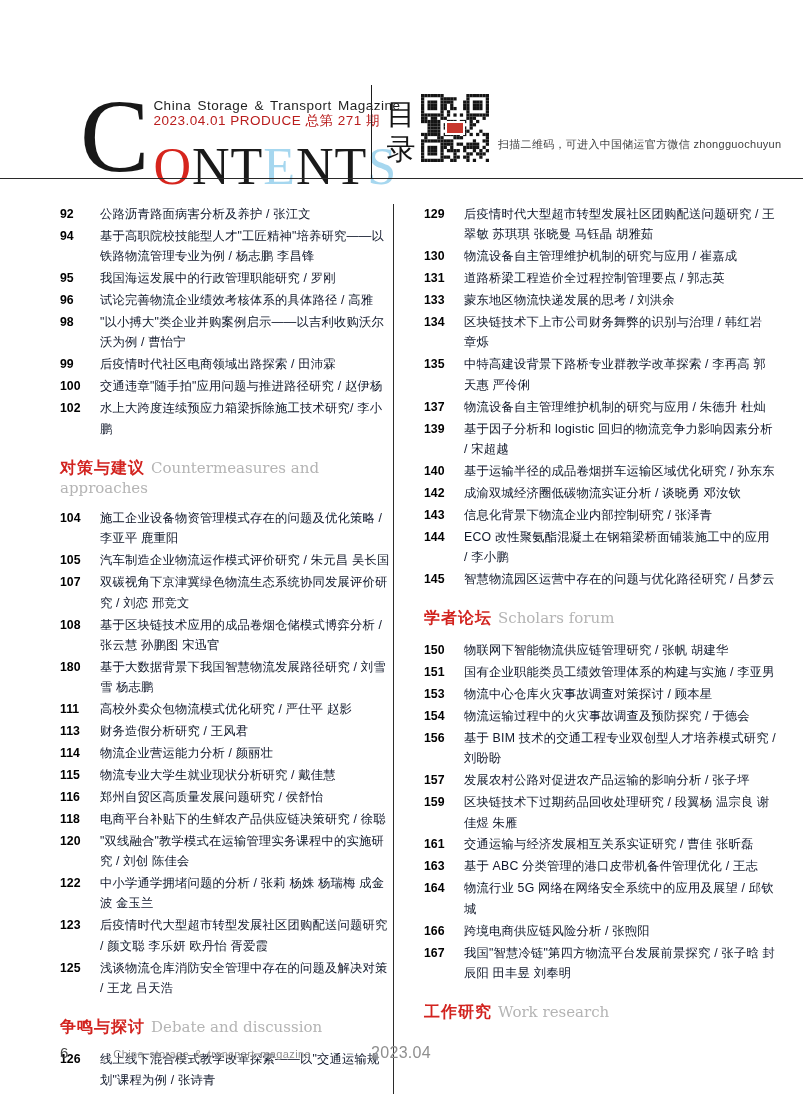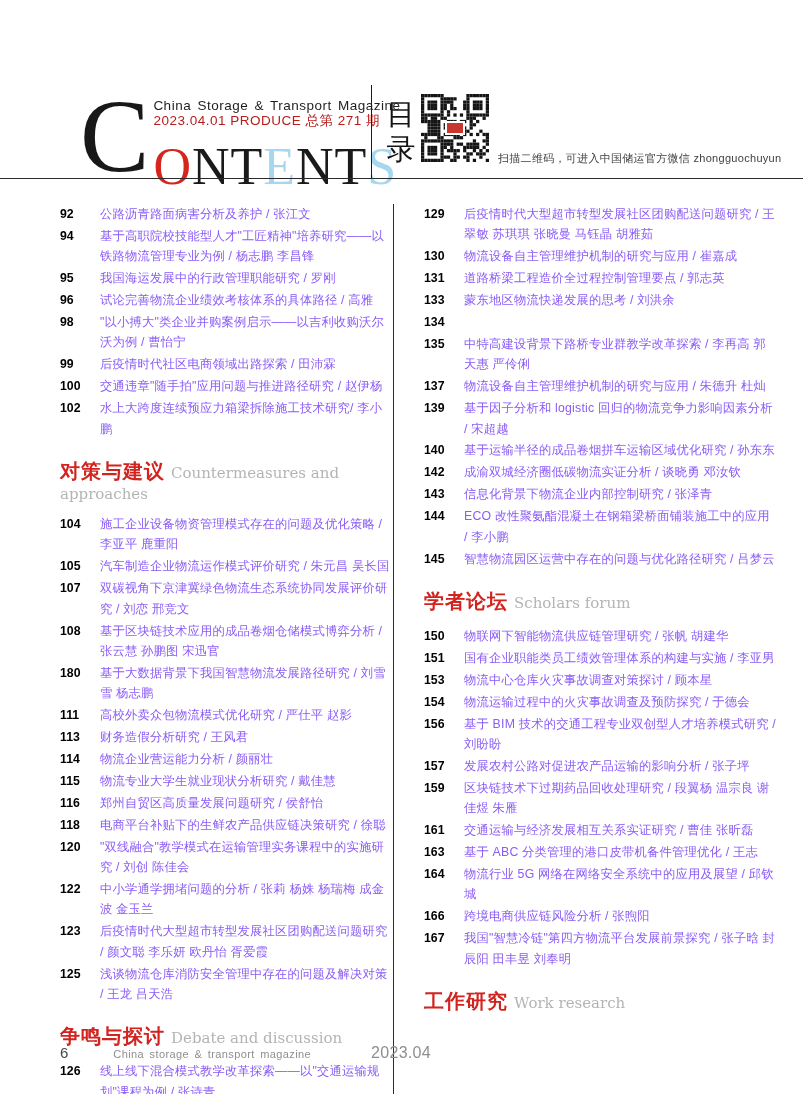--- a/index.html
+++ b/index.html
@@ -13,33 +13,33 @@
   .brand{position:absolute;left:80px;top:92px;display:flex;align-items:flex-start;}
   .big-c{font-family:"Liberation Serif","DejaVu Serif",serif;font-size:104px;line-height:88px;color:#181818;letter-spacing:0;}
   .brand-right{margin-left:4px;padding-top:6px;}
   .mag-line{font-size:13.5px;color:#1f1f1f;letter-spacing:0.5px;word-spacing:2px;line-height:15px;}
   .issue-line{font-size:13.5px;color:#b91c1c;letter-spacing:0.5px;line-height:15px;}
   .contents-word{font-family:"Liberation Serif","DejaVu Serif",serif;font-size:52px;line-height:50px;letter-spacing:1px;margin-top:14px;}
   .head-divider{position:absolute;left:371px;top:85px;width:1px;height:93px;background:#1c1c1c;}
   .toc-label{position:absolute;left:384px;top:97px;width:34px;text-align:center;}
   .toc-char{font-size:29px;line-height:35px;color:#141414;font-weight:500;}
   .qr-box{position:absolute;left:421px;top:94px;width:68px;height:68px;}
-  .qr-caption{position:absolute;left:498px;top:151px;font-size:11px;color:#3e3e3e;letter-spacing:0.3px;}
+  .qr-caption{position:absolute;left:498px;top:137px;font-size:11px;color:#3e3e3e;letter-spacing:0.3px;}
   .header-rule{position:absolute;left:0;top:178px;width:803px;height:1px;background:#2a2a2a;}
   
   .content{position:absolute;left:0;top:179px;width:803px;display:flex;align-items:stretch;padding-top:25px;box-sizing:border-box;padding-left:60px;padding-right:26px;}
   .col{box-sizing:border-box;}
   .col-left{width:332px;}
   .col-divider{width:1px;background:#2b2b2b;margin-left:1px;margin-right:30px;}
   .col-right{flex:1;}
   .entry{display:flex;margin-bottom:1.5px;}
   .pg{width:40px;flex:0 0 40px;font-size:12.3px;line-height:20.4px;font-weight:bold;color:#000000;}
-  .ti{flex:1;font-size:12.3px;line-height:20.4px;color:#8b5cf6;letter-spacing:0.2px;}
+  .ti{flex:1;font-size:12.3px;line-height:20.4px;color:#0f172a;letter-spacing:0.2px;}
   .section-head{margin-top:19px;margin-bottom:11px;}
-  .sec-zh{font-size:20px;font-weight:bold;color:#d2231f;letter-spacing:1px;}
+  .sec-zh{font-size:16px;font-weight:bold;color:#d2231f;letter-spacing:1px;}
   .sec-en{font-family:"DejaVu Serif","Liberation Serif",serif;font-size:15px;color:#b4b4b4;margin-left:6px;}
   
   .footer{position:absolute;left:60px;top:1044px;width:700px;display:flex;align-items:baseline;}
   .foot-page{font-size:15px;color:#454545;}
   .foot-mag{font-size:11px;color:#8f8f8f;margin-left:45px;letter-spacing:0.4px;word-spacing:2px;}
   .foot-date{font-size:16px;color:#8f8f8f;margin-left:60px;letter-spacing:0.3px;}
 </style>
 </head>
 <body>
 
@@ -430,20 +430,21 @@
         <div class="entry">
           <span class="pg">131</span>
           <span class="ti">道路桥梁工程造价全过程控制管理要点 / 郭志英</span>
         </div>
         <div class="entry">
           <span class="pg">133</span>
           <span class="ti">蒙东地区物流快递发展的思考 / 刘洪余</span>
         </div>
         <div class="entry">
           <span class="pg">134</span>
+          <span class="ti">区块链技术下上市公司财务舞弊的识别与治理 / 韩红岩 章烁</span>
         </div>
         <div class="entry">
           <span class="pg">135</span>
           <span class="ti">中特高建设背景下路桥专业群教学改革探索 / 李再高 郭天惠 严伶俐</span>
         </div>
         <div class="entry">
           <span class="pg">137</span>
           <span class="ti">物流设备自主管理维护机制的研究与应用 / 朱德升 杜灿</span>
         </div>
         <div class="entry">

